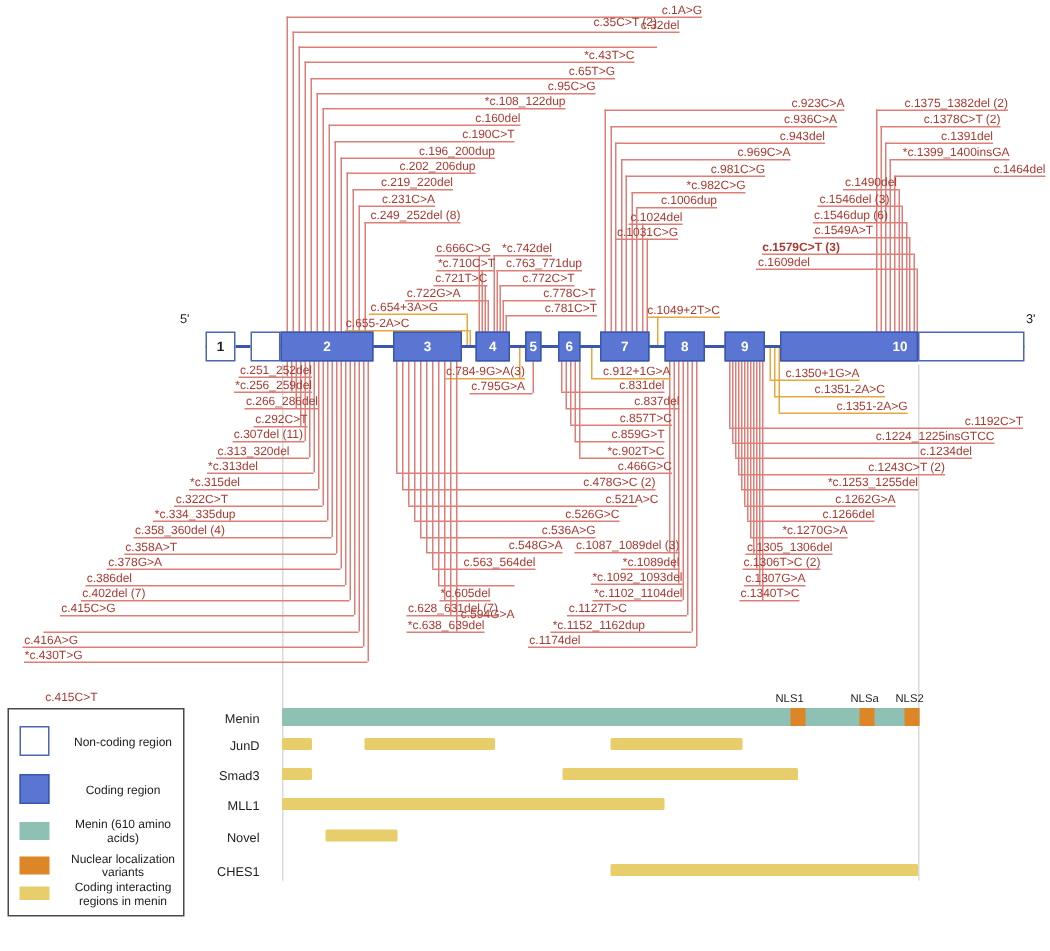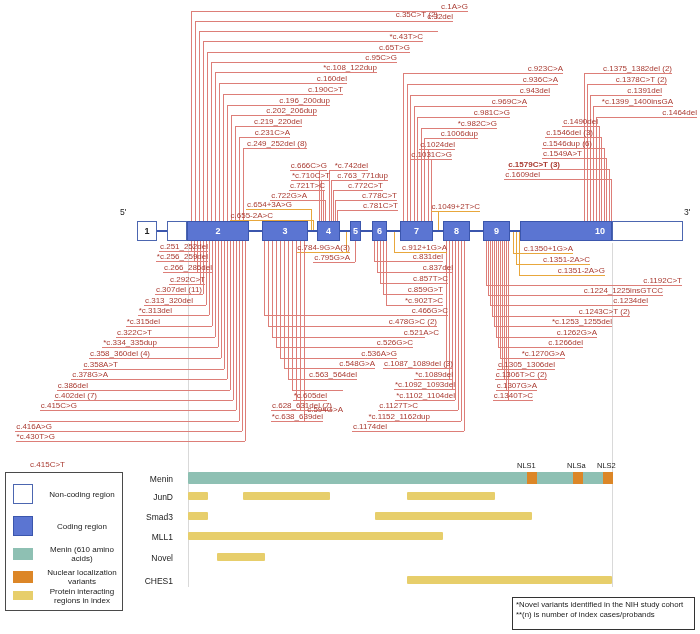--- a/index.html
+++ b/index.html
@@ -413,19 +413,15 @@
   <div id="legend-box">
       <div class="lg-sw" style="left: 7px; top: 11px; width: 20px; height: 20px; background: rgb(255, 255, 255); border: 1px solid rgb(76, 102, 176);"></div>
       <div class="lg-tx" style="top: 17px;">Non-coding region</div>
       <div class="lg-sw" style="left: 7px; top: 43px; width: 20px; height: 20px; background: rgb(91, 117, 210); border: 1px solid rgb(59, 86, 173);"></div>
       <div class="lg-tx" style="top: 49px;">Coding region</div>
       <div class="lg-sw" style="left: 7px; top: 75px; width: 20px; height: 12px; background: rgb(142, 192, 179);"></div>
       <div class="lg-tx" style="top: 72px;">Menin (610 amino acids)</div>
       <div class="lg-sw" style="left: 7px; top: 98px; width: 20px; height: 12px; background: rgb(220, 134, 39);"></div>
       <div class="lg-tx" style="top: 95px;">Nuclear localization variants</div>
       <div class="lg-sw" style="left: 7px; top: 118px; width: 20px; height: 9px; background: rgb(231, 206, 107);"></div>
-      <div class="lg-tx" style="top: 113.5px;">Protein interacting regions in index</div>
-    </div>
-  <div id="note-box">
-      <div>*Novel variants identified in the NIH study cohort</div>
-      <div>**(n) is number of index cases/probands</div>
+      <div class="lg-tx" style="top: 113.5px;">Coding interacting regions in menin</div>
     </div>
 </div>
 
 </body></html>

